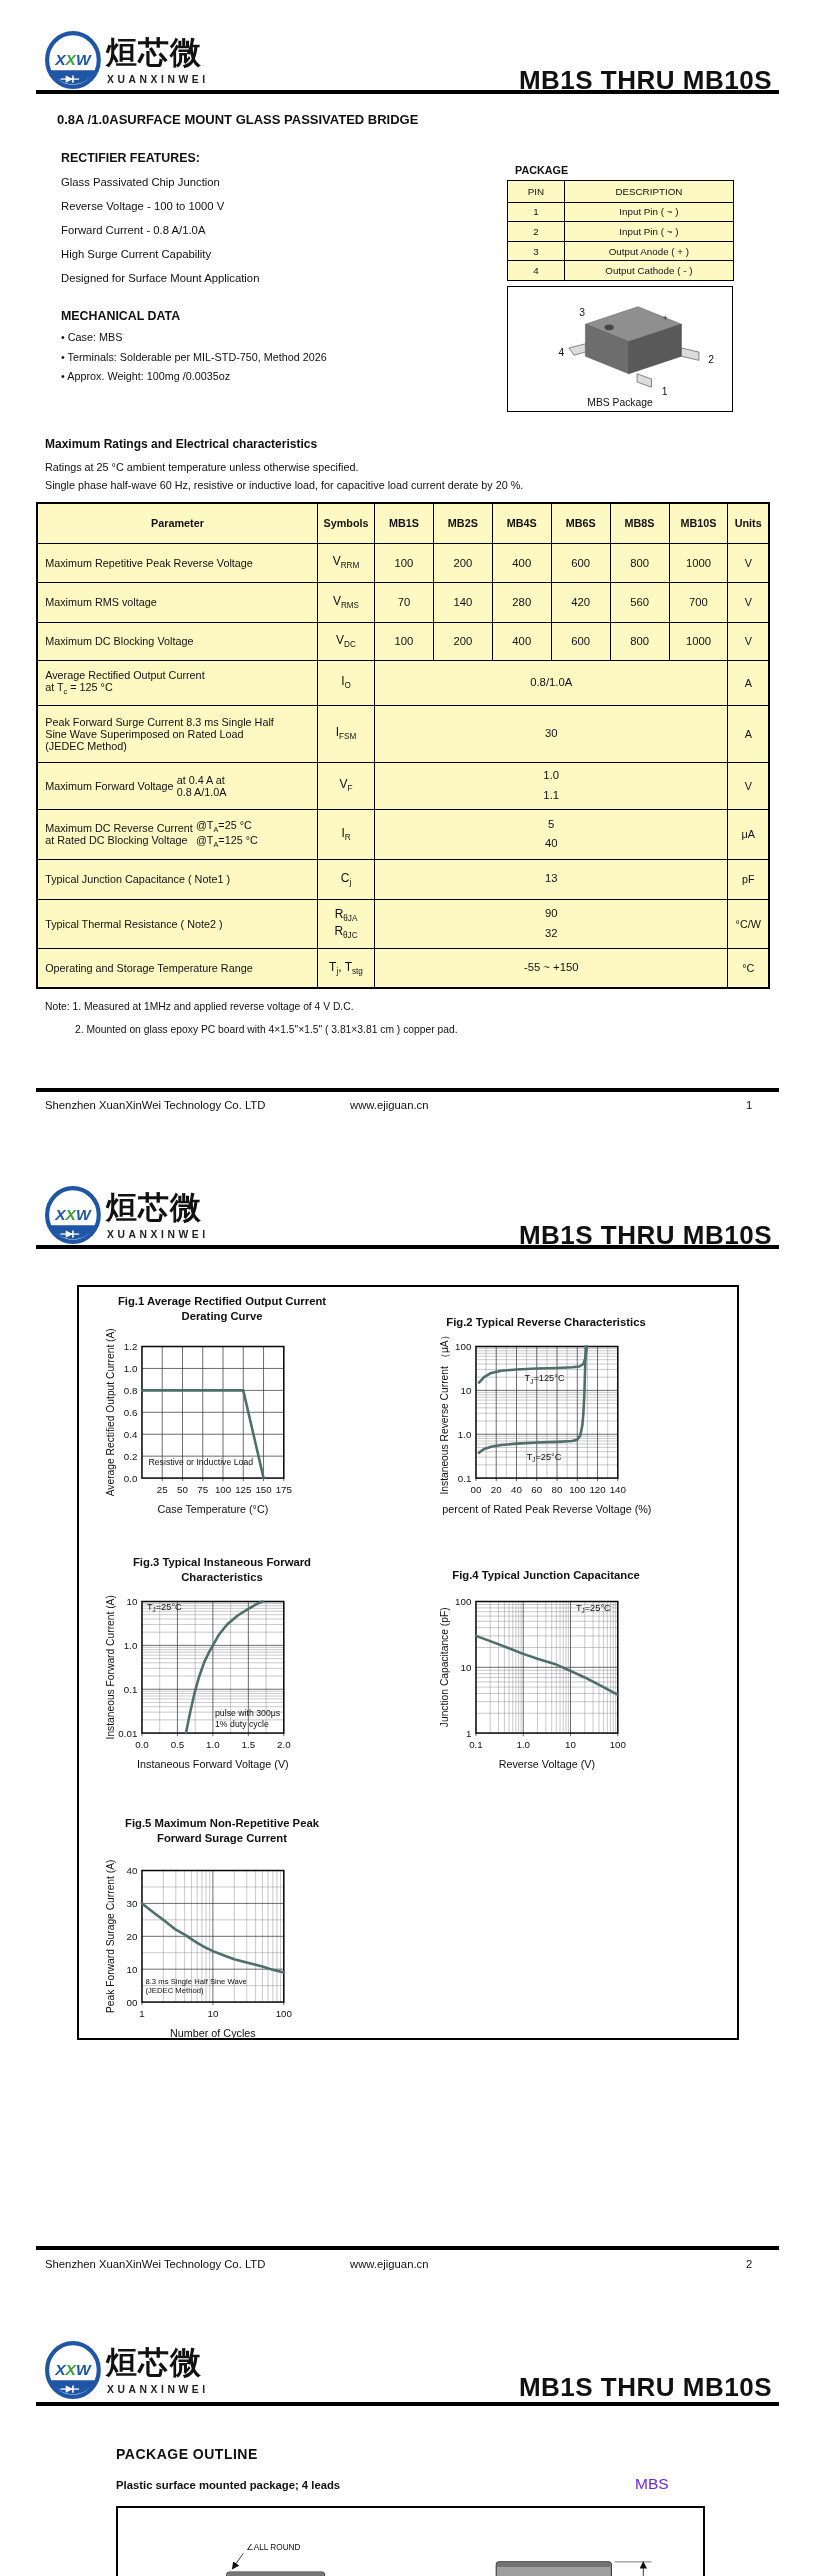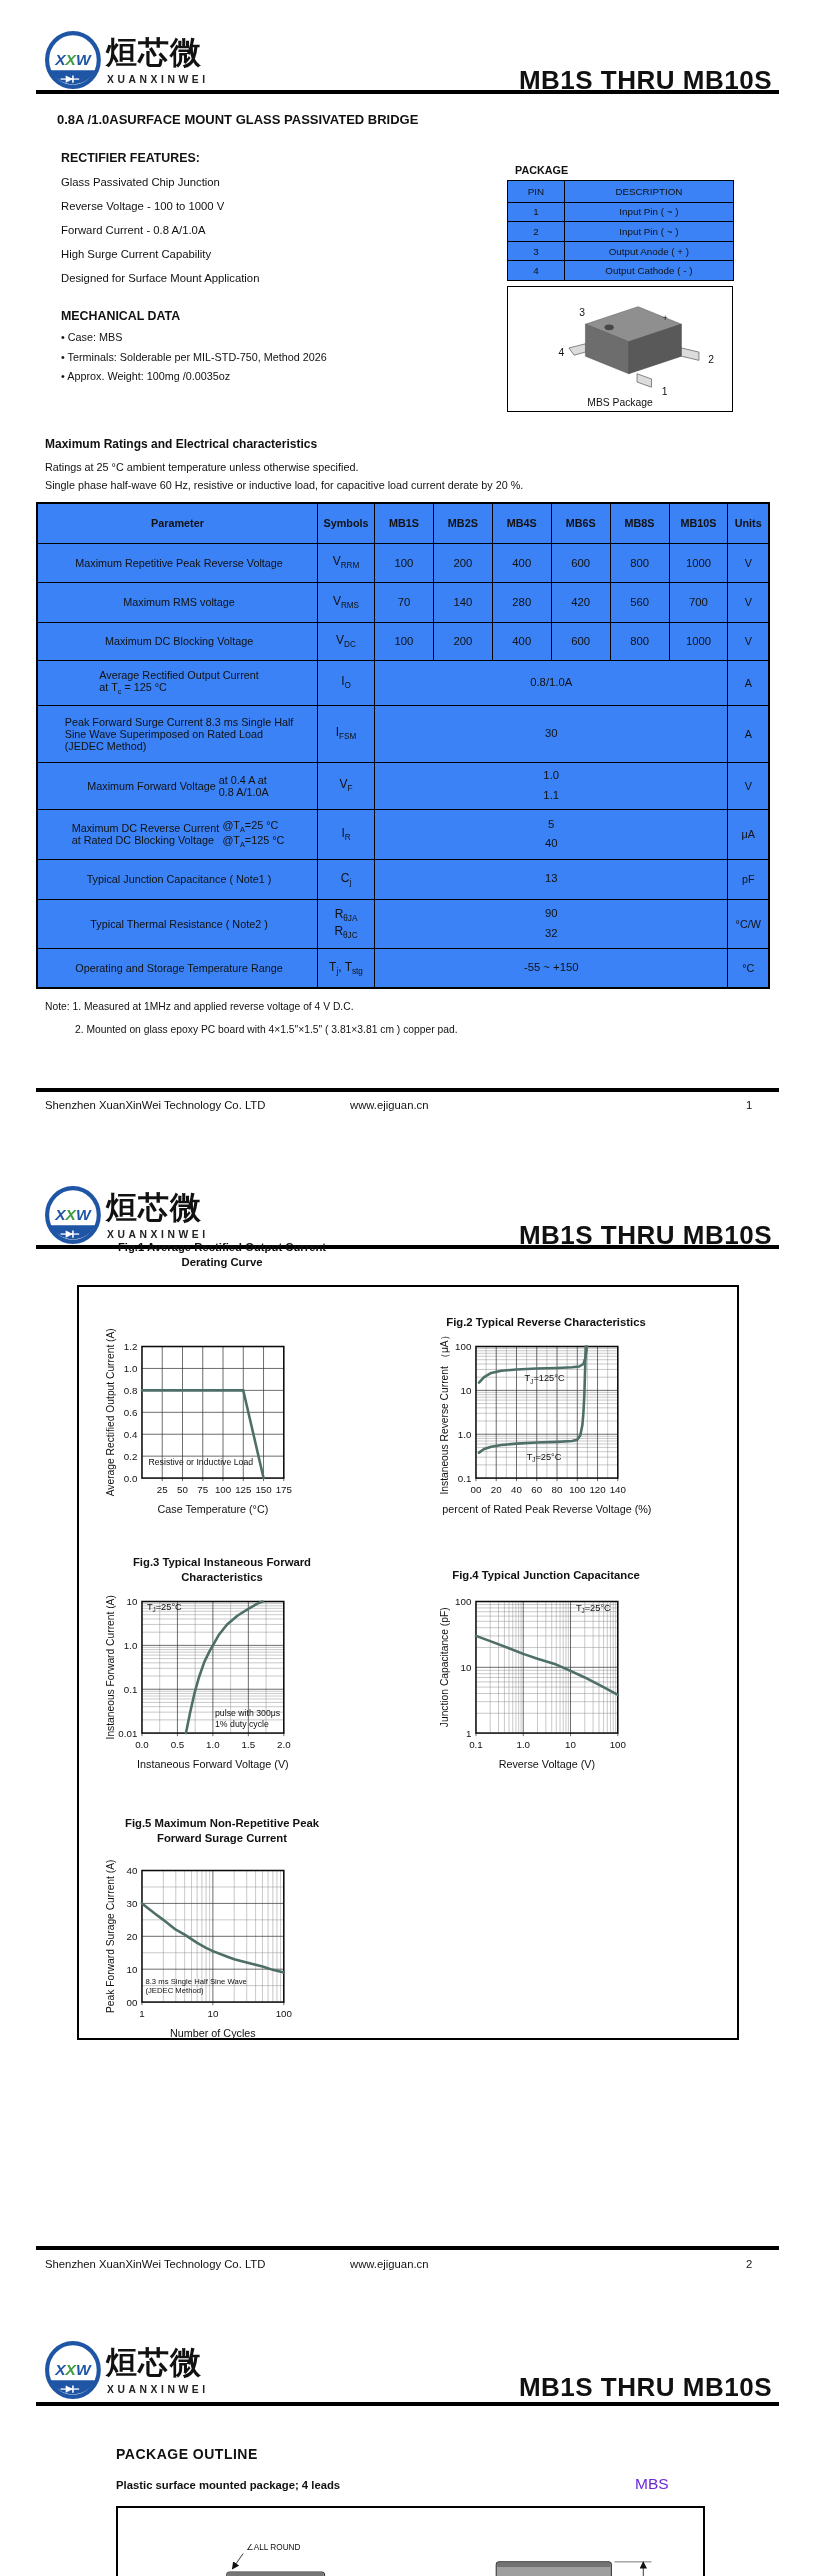--- a/index.html
+++ b/index.html
@@ -11,31 +11,31 @@
   .logo-cn{font-size:31px;font-weight:700;letter-spacing:1px;line-height:1;}
   .logo-en{font-size:10.3px;letter-spacing:3.6px;color:#222;font-weight:600;}
   .subtitle{font-size:13px;font-weight:700;}
   .sec-title{font-size:12.4px;font-weight:700;text-align:center;}
   .feat{font-size:11.3px;line-height:24px;}
   .bullets{font-size:10.8px;line-height:19.6px;}
   .small-title{font-size:10.8px;font-weight:700;}
   .rt-sub{font-size:10.8px;}
   .note{font-size:10.3px;}
   .footer-co{font-size:11.3px;}
-  table{border-collapse:collapse;background:#3b82f6;}
+  table{border-collapse:collapse;background:#fef9c3;}
   td,th{vertical-align:middle;text-align:center;}
   sub{font-size:68%;}
   #ratings-table{border:2.1px solid #000;}
   #ratings-table td,#ratings-table th{border:1px solid #000;}
   #ratings-table th{font-size:10.8px;font-weight:700;}
   #ratings-table td.param{text-align:left;font-size:10.8px;padding:3.1px 4.1px 3.1px 7.2px;}
   #ratings-table .sym{font-size:12px;}
   #ratings-table .val{font-size:11.3px;}
   #ratings-table .unit{font-size:10.8px;}
-  .pwrap{display:flex;justify-content:center;align-items:center;gap:3.1px;}
+  .pwrap{display:flex;justify-content:flex-start;align-items:center;gap:3.1px;}
   .clines{text-align:left;padding-right:2.1px;white-space:nowrap;}
   #pinning-table{border:1.5px solid #000;}
   #pinning-table td,#pinning-table th{border:1px solid #000;font-size:9.8px;font-weight:400;}
   .fig-title{position:absolute;width:222px;text-align:center;font-size:11.3px;font-weight:700;line-height:1.3;}
   .chart{position:absolute;overflow:visible;}
   .chart text,.draw text{fill:#111;}
   .gmin{stroke:#8a8a8a;stroke-width:0.9;}
   .gmaj{stroke:#333;stroke-width:1.4;}
   .frame{fill:none;stroke:#0a0a0a;stroke-width:3;}
   .curve{fill:none;stroke:#4e6e68;stroke-width:5;stroke-linejoin:round;stroke-linecap:round;}
@@ -370,21 +370,21 @@
     <line x1="56" y1="86" x2="56" y2="100" stroke="#fff" stroke-width="3"></line>
     <line x1="32" y1="93" x2="68" y2="93" stroke="#fff" stroke-width="2.5"></line>
   </svg>
   <div class="abs logo-cn" style="left:106px;top:1192px">烜芯微</div>
   <div class="abs logo-en" style="left:107px;top:1229px">XUANXINWEI</div>
   <div class="doc-title" style="top:1220px">MB1S  THRU  MB10S</div>
   <div class="hline" style="top:1245px"></div>
 
   <div class="boxed" style="left:77px;top:1285px;width:658px;height:751px"></div>
 
-  <div class="fig-title" style="left:111px;top:1240px">
+  <div class="fig-title" style="left:111px;top:1294px">
     <div>Fig.1  Average Rectified Output Current</div>
     <div>Derating Curve</div>
   </div>
   <svg id="fig1" class="chart" style="left:106px;top:1340px" width="185" height="178" viewBox="0 0 360 345">
       <line x1="109.42857142857142" y1="12" x2="109.42857142857142" y2="268" class="gmaj"></line>
       <line x1="109.42857142857142" y1="268" x2="109.42857142857142" y2="274" class="gmaj"></line>
       <line x1="148.85714285714283" y1="12" x2="148.85714285714283" y2="268" class="gmaj"></line>
       <line x1="148.85714285714283" y1="268" x2="148.85714285714283" y2="274" class="gmaj"></line>
       <line x1="188.28571428571428" y1="12" x2="188.28571428571428" y2="268" class="gmaj"></line>
       <line x1="188.28571428571428" y1="268" x2="188.28571428571428" y2="274" class="gmaj"></line>

